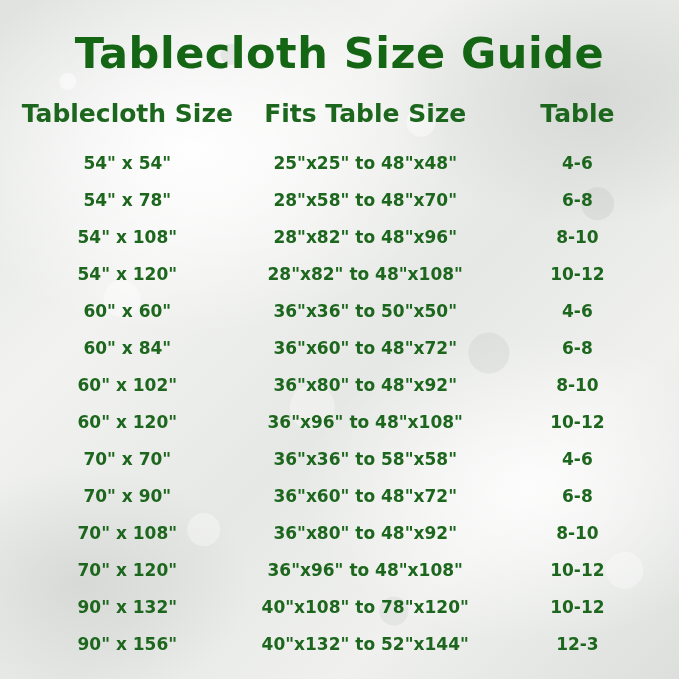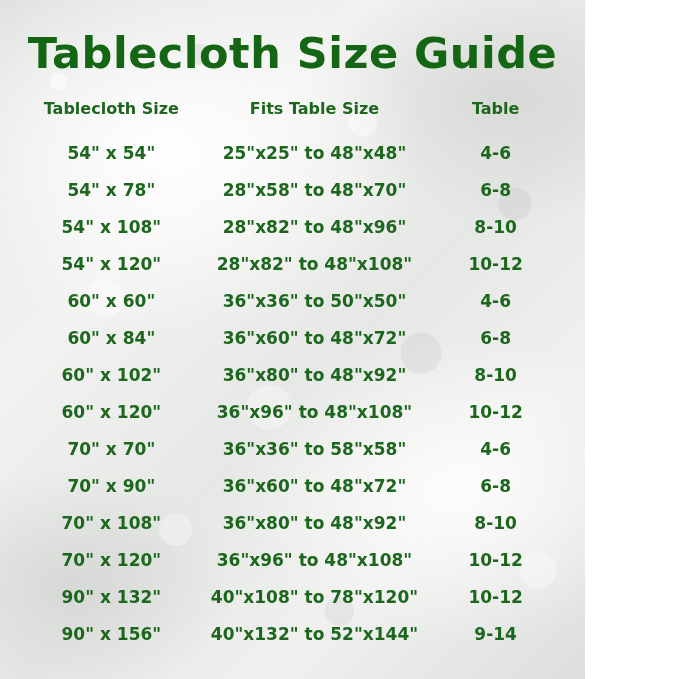--- a/index.html
+++ b/index.html
@@ -7,21 +7,21 @@
     padding: 0;
   }
   body {
     width: 679px;
     height: 679px;
     font-family: "DejaVu Sans", sans-serif;
     overflow: hidden;
   }
   .page {
     position: relative;
-    width: 585px;
+    width: 679px;
     height: 679px;
     box-sizing: border-box;
     background-color: #e8e9e7;
     background-image:
       radial-gradient(ellipse 420px 300px at 28% 22%, rgba(255,255,255,0.95) 0%, rgba(255,255,255,0.0) 62%),
       radial-gradient(ellipse 380px 260px at 78% 72%, rgba(255,255,255,0.8) 0%, rgba(255,255,255,0.0) 60%),
       radial-gradient(ellipse 300px 200px at 86% 14%, rgba(200,203,200,0.55) 0%, rgba(200,203,200,0.0) 65%),
       radial-gradient(ellipse 260px 180px at 12% 86%, rgba(196,200,196,0.5) 0%, rgba(196,200,196,0.0) 65%),
       linear-gradient(135deg, #dfe2df 0%, #f2f3f1 30%, #e6e8e5 55%, #f0f1ef 75%, #dcdfdc 100%);
     overflow: hidden;
@@ -63,21 +63,21 @@
   table.guide {
     width: 100%;
     border-collapse: collapse;
     margin-top: 22px;
     table-layout: fixed;
   }
   table.guide th {
     color: #1d661d;
     font-family: "DejaVu Sans", sans-serif;
     font-weight: bold;
-    font-size: 16px;
+    font-size: 25px;
     padding: 0 0 16px 0;
     text-align: center;
     white-space: nowrap;
   }
   table.guide td {
     color: #1d661d;
     font-family: "DejaVu Sans", sans-serif;
     font-weight: bold;
     font-size: 17px;
     padding: 8.5px 0;
@@ -167,19 +167,19 @@
           <td class="col-seats">10-12</td>
         </tr>
         <tr>
           <td class="col-size">90" x 132"</td>
           <td class="col-fits">40"x108" to 78"x120"</td>
           <td class="col-seats">10-12</td>
         </tr>
         <tr>
           <td class="col-size">90" x 156"</td>
           <td class="col-fits">40"x132" to 52"x144"</td>
-          <td class="col-seats">9-14</td>
+          <td class="col-seats">12-3</td>
         </tr>
       </tbody>
     </table>
 
   </div>
 </div>
 
 </body></html>

